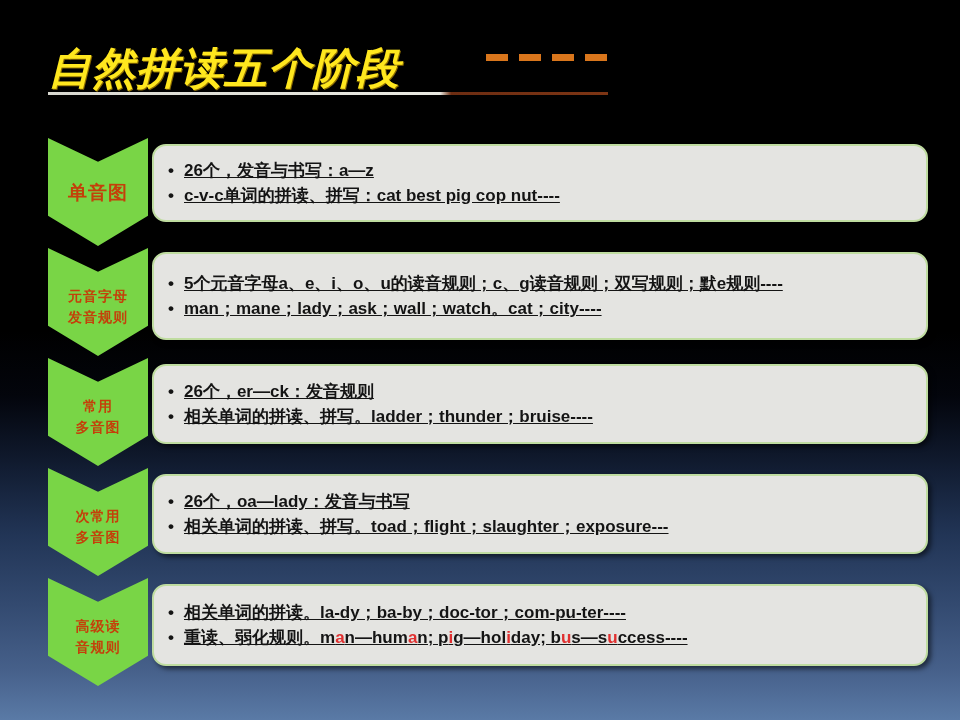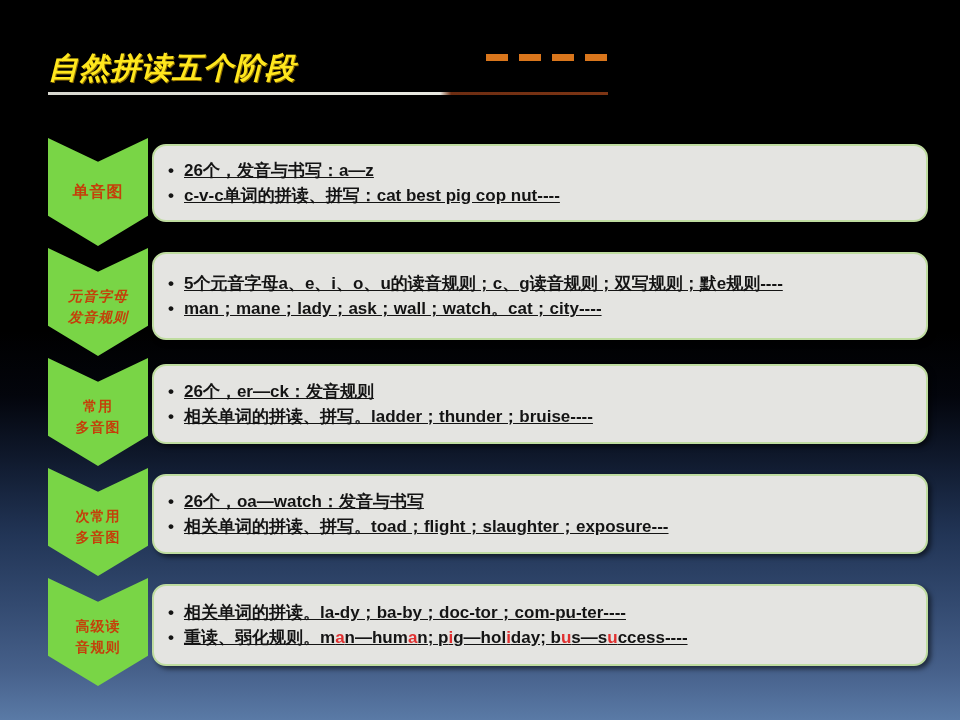--- a/index.html
+++ b/index.html
@@ -35,21 +35,21 @@
   
   #title-block {
     position:absolute;
     left:48px; top:42px;
     width:560px; height:60px;
   }
   #title-text {
     font-family: "DejaVu Serif", "Liberation Serif", serif;
     font-style: italic;
     font-weight: 700;
-    font-size: 30px;
+    font-size: 43px;
     line-height: 52px;
     color:#FFE71E;
     letter-spacing: 1px;
     white-space:nowrap;
     text-shadow: 1px 1px 0 #8a6a00;
   }
   #title-dashes {
     position:absolute;
     left:438px; top:12px;
     display:flex; gap:11px;
@@ -84,21 +84,21 @@
     display:flex;
     flex-direction:column;
     align-items:center;
     justify-content:center;
     text-align:center;
   }
   .chev span {
     display:block;
     font-family:"DejaVu Serif","Liberation Serif",serif;
     font-weight:700;
-    font-size:16px;
+    font-size:19px;
     line-height:22px;
     color:#C4400A;
     letter-spacing:1px;
     white-space:nowrap;
   }
   .chev.two-line { padding-top:10px; }
   .chev.two-line span { font-size:14px; line-height:21px; }
 
   .card {
     position:absolute;
@@ -130,21 +130,21 @@
   }
   .bullet .txt { flex:1 1 auto;text-decoration:underline; }
   .red { color:#E03030; }
 
   
   #row-1 { top:138px; height:108px; }
   #row-1 .chev { height:108px; }
   #row-1 .card { top:6px; height:78px; }
 
   #row-2 { top:248px; height:108px; }
-  #row-2 .chev { height:108px;font-style:italic; }
+  #row-2 .chev { height:108px; }
   #row-2 .card { top:4px; height:88px; }
 
   #row-3 { top:358px; height:108px; }
   #row-3 .chev { height:108px; }
   #row-3 .card { top:6px; height:80px; }
 
   #row-4 { top:468px; height:108px; }
   #row-4 .chev { height:108px; }
   #row-4 .card { top:6px; height:80px; }
 
@@ -219,21 +219,21 @@
   </div>
 
   <div class="row" id="row-4">
     <div class="chev two-line">
         <span>次常用</span>
         <span>多音图</span>
       </div>
     <div class="card">
         <div class="bullet">
           <span class="dot">•</span>
-          <span class="txt"><span>26个，oa—watch：发音与书写</span></span>
+          <span class="txt"><span>26个，oa—lady：发音与书写</span></span>
         </div>
         <div class="bullet">
           <span class="dot">•</span>
           <span class="txt"><span>相关单词的拼读、拼写。toad；flight；slaughter；exposure---</span></span>
         </div>
       </div>
   </div>
 
   <div class="row" id="row-5">
     <div class="chev two-line">

